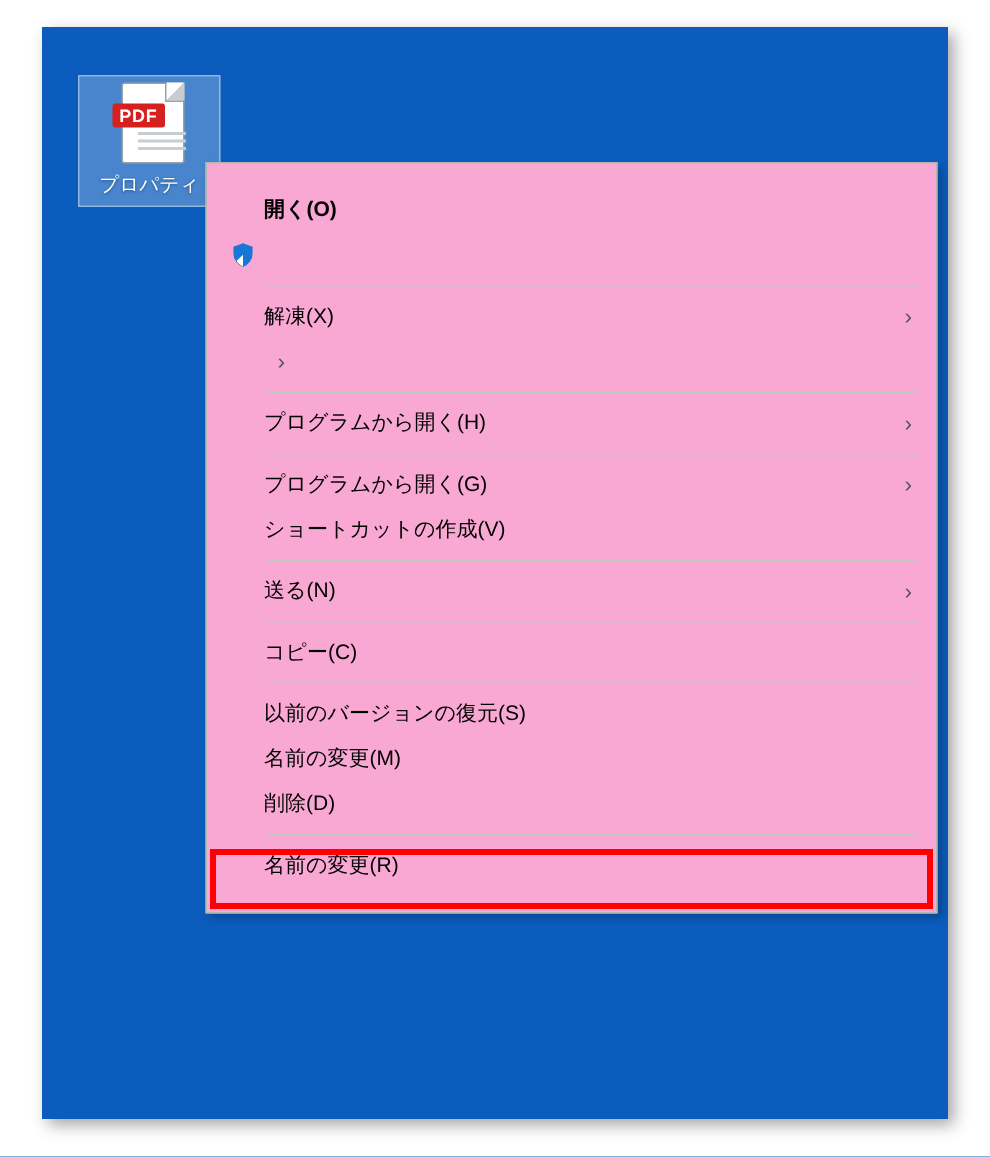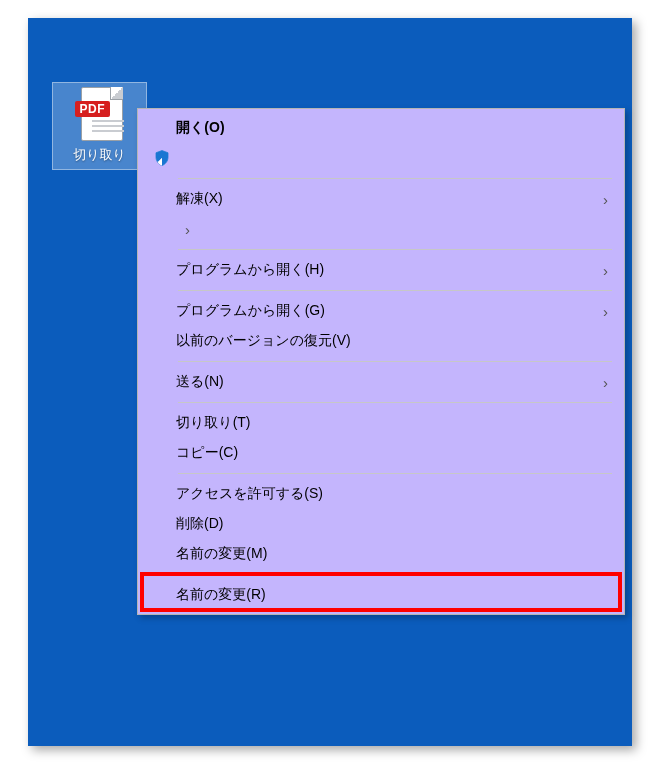--- a/index.html
+++ b/index.html
@@ -22,21 +22,20 @@
     }
     .desktop-icon {
       position: absolute;
       left: 24px;
       top: 32px;
       width: 95px;
       text-align: center;
       background: rgba(255,255,255,0.25);
       padding: 4px 2px 6px 2px;
       border: 1px solid rgba(255,255,255,0.4);
-      margin-top: 32px;
     }
     .pdf-icon {
       width: 50px;
       height: 56px;
       margin: 0 auto 4px auto;
       position: relative;
     }
     .pdf-page {
       position: absolute;
       left: 6px; top: 0;
@@ -80,24 +79,24 @@
       text-shadow: 0 1px 2px rgba(0,0,0,0.4);
       white-space: nowrap;
       overflow: hidden;
     }
 
     .context-menu {
       position: absolute;
       left: 109px;
       top: 90px;
       width: 488px;
-      background: #c4b5fd;
+      background: #f9a8d4;
       border: 1px solid #b5b5b5;
       box-shadow: 3px 3px 6px rgba(0,0,0,0.25);
-      padding: 4px 0;
+      padding: 16px 0;
     }
     .menu-item {
       display: flex;
       align-items: center;
       height: 30px;
       padding: 0 16px 0 10px;
       color: #000;
       cursor: default;
       position: relative;
     }
@@ -147,21 +146,21 @@
 
 <div class="frame">
 
   <div class="desktop-icon">
     <div class="pdf-icon">
       <div class="pdf-page">
           <div class="pdf-lines"></div>
         </div>
       <div class="pdf-badge">PDF</div>
     </div>
-    <div class="icon-label">切り取り</div>
+    <div class="icon-label">プロパティ</div>
   </div>
 
   <div class="context-menu">
 
     <div class="menu-item bold">
       <span class="menu-icon"></span>
       <span class="menu-text">開く(O)</span>
     </div>
 
     <div class="menu-item">
@@ -200,58 +199,54 @@
     <div class="separator"></div>
 
     <div class="menu-item">
       <span class="menu-icon"></span>
       <span class="menu-text">プログラムから開く(G)</span>
       <span class="submenu-arrow">›</span>
     </div>
 
     <div class="menu-item">
       <span class="menu-icon"></span>
-      <span class="menu-text">以前のバージョンの復元(V)</span>
+      <span class="menu-text">ショートカットの作成(V)</span>
     </div>
 
     <div class="separator"></div>
 
     <div class="menu-item">
       <span class="menu-icon"></span>
       <span class="menu-text">送る(N)</span>
       <span class="submenu-arrow">›</span>
     </div>
 
     <div class="separator"></div>
 
-    <div class="menu-item">
-      <span class="menu-icon"></span>
-      <span class="menu-text">切り取り(T)</span>
-    </div>
 
     <div class="menu-item">
       <span class="menu-icon"></span>
       <span class="menu-text">コピー(C)</span>
     </div>
 
     <div class="separator"></div>
 
     <div class="menu-item">
       <span class="menu-icon"></span>
-      <span class="menu-text">アクセスを許可する(S)</span>
+      <span class="menu-text">以前のバージョンの復元(S)</span>
+    </div>
+
+    <div class="menu-item">
+      <span class="menu-icon"></span>
+      <span class="menu-text">名前の変更(M)</span>
     </div>
 
     <div class="menu-item">
       <span class="menu-icon"></span>
       <span class="menu-text">削除(D)</span>
-    </div>
-
-    <div class="menu-item">
-      <span class="menu-icon"></span>
-      <span class="menu-text">名前の変更(M)</span>
     </div>
 
     <div class="separator"></div>
 
     <div class="menu-item">
       <span class="menu-icon"></span>
       <span class="menu-text">名前の変更(R)</span>
     </div>
 
     <div class="highlight-box"></div>

